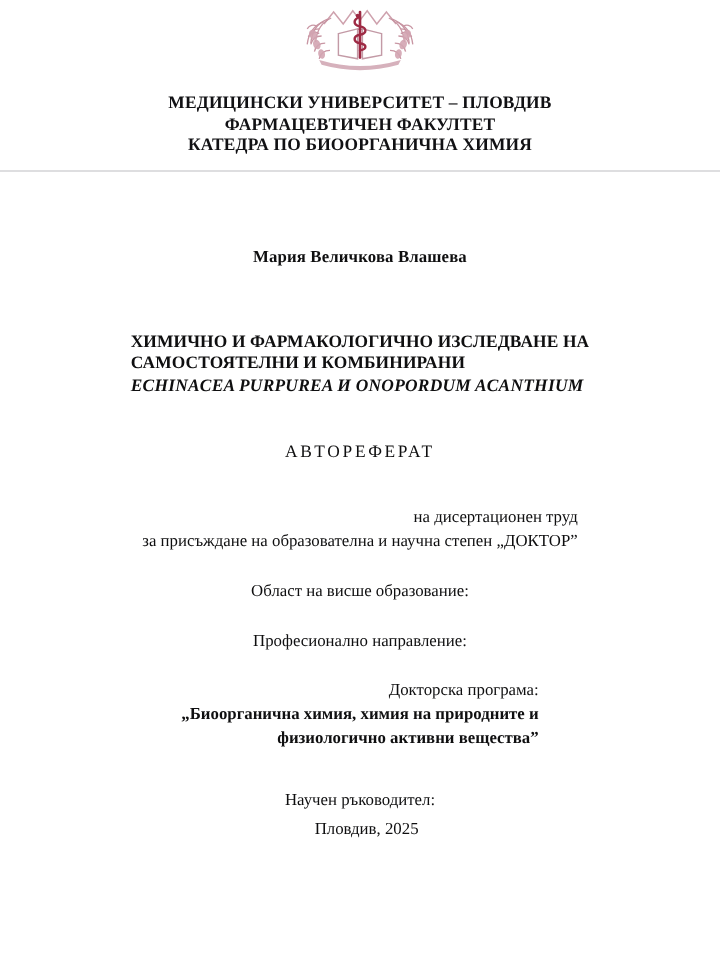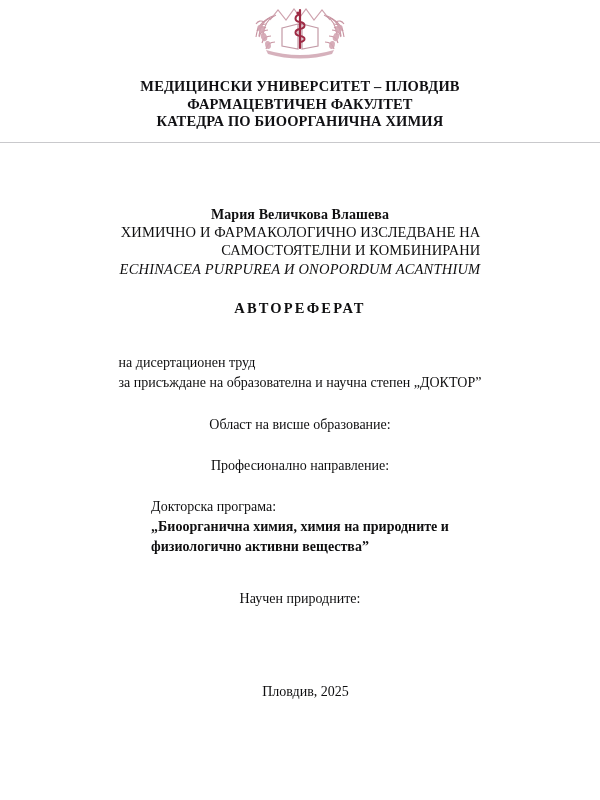--- a/index.html
+++ b/index.html
@@ -64,46 +64,47 @@
   .author {
     margin-top: 56px;
     text-align: right;
     font-weight: bold;
     font-size: 14px;
     letter-spacing: 0.1px;
   }
 
   
   .title-block {
+    margin-top: 53px;
+    text-align: left;
+    font-weight: bold;
+    font-size: 14.5px;
+    line-height: 18.5px;
+    letter-spacing: 0.1px;
+  }
+  .title-block .tline {
+    white-space: nowrap;
+  }
+  .title-block .tline.species {
+    font-style: italic;
+    letter-spacing: 0.2px;
+  }
+
+  
+  .avtoreferat {
+    margin-top: 38px;
     text-align: right;
     font-weight: normal;
     font-size: 14.5px;
-    line-height: 18.5px;
-    letter-spacing: 0.1px;
-  }
-  .title-block .tline {
-    white-space: nowrap;
-  }
-  .title-block .tline.species {
-    font-style: italic;
-    letter-spacing: 0.2px;
-  }
-
-  
-  .avtoreferat {
-    margin-top: 22px;
+    letter-spacing: 2.2px;
+  }
+
+  
+  .group {
     text-align: right;
-    font-weight: bold;
-    font-size: 14.5px;
-    letter-spacing: 2.2px;
-  }
-
-  
-  .group {
-    text-align: left;
     line-height: 20px;
   }
   .group .lead {
     font-size: 14px;
     font-weight: normal;
   }
   .group .strong {
     font-size: 14px;
     font-weight: bold;
   }
@@ -216,18 +217,18 @@
     <div class="lead">Професионално направление:</div>
   </div>
 
   <div class="group g-program">
     <div class="lead">Докторска програма:</div>
     <div class="strong">„Биоорганична химия, химия на природните и</div>
     <div class="strong">физиологично активни вещества”</div>
   </div>
 
   <div class="group g-supervisor">
-    <div class="lead">Научен природните:</div>
+    <div class="lead">Научен ръководител:</div>
   </div>
 
   <div class="footer">Пловдив, 2025</div>
 
 </div>
 
 </body></html>

